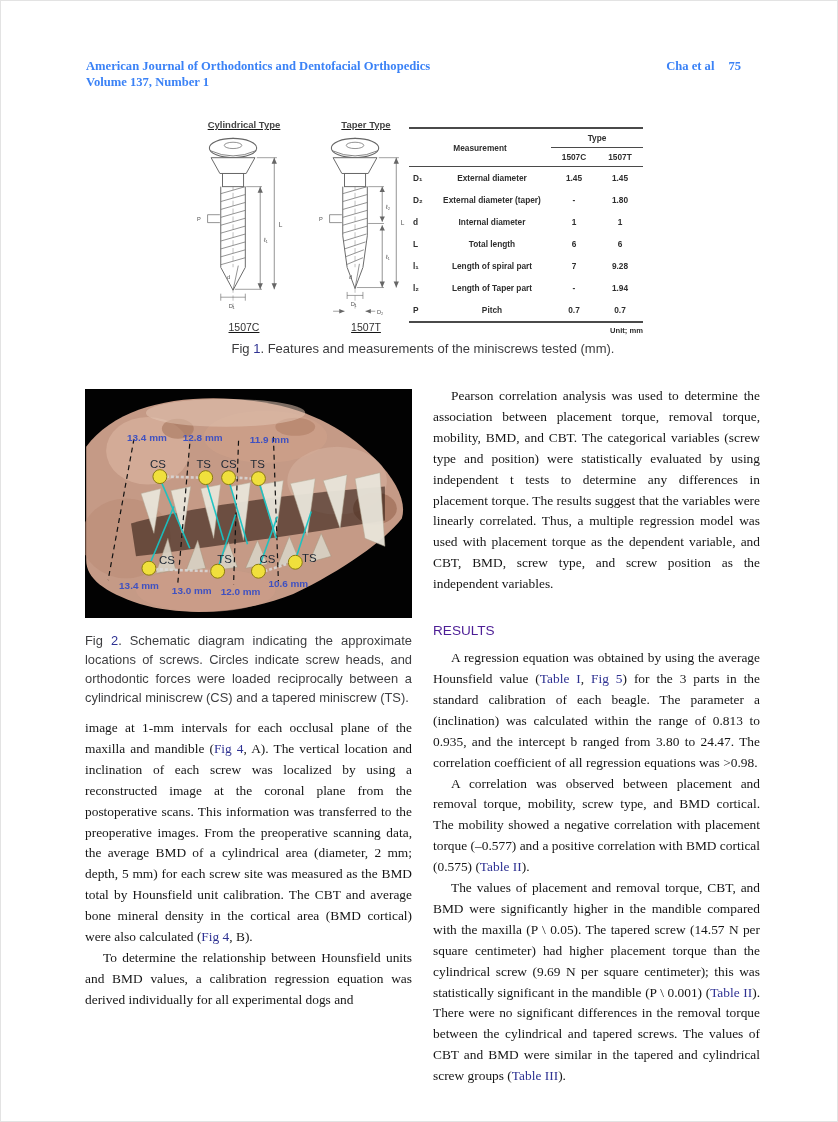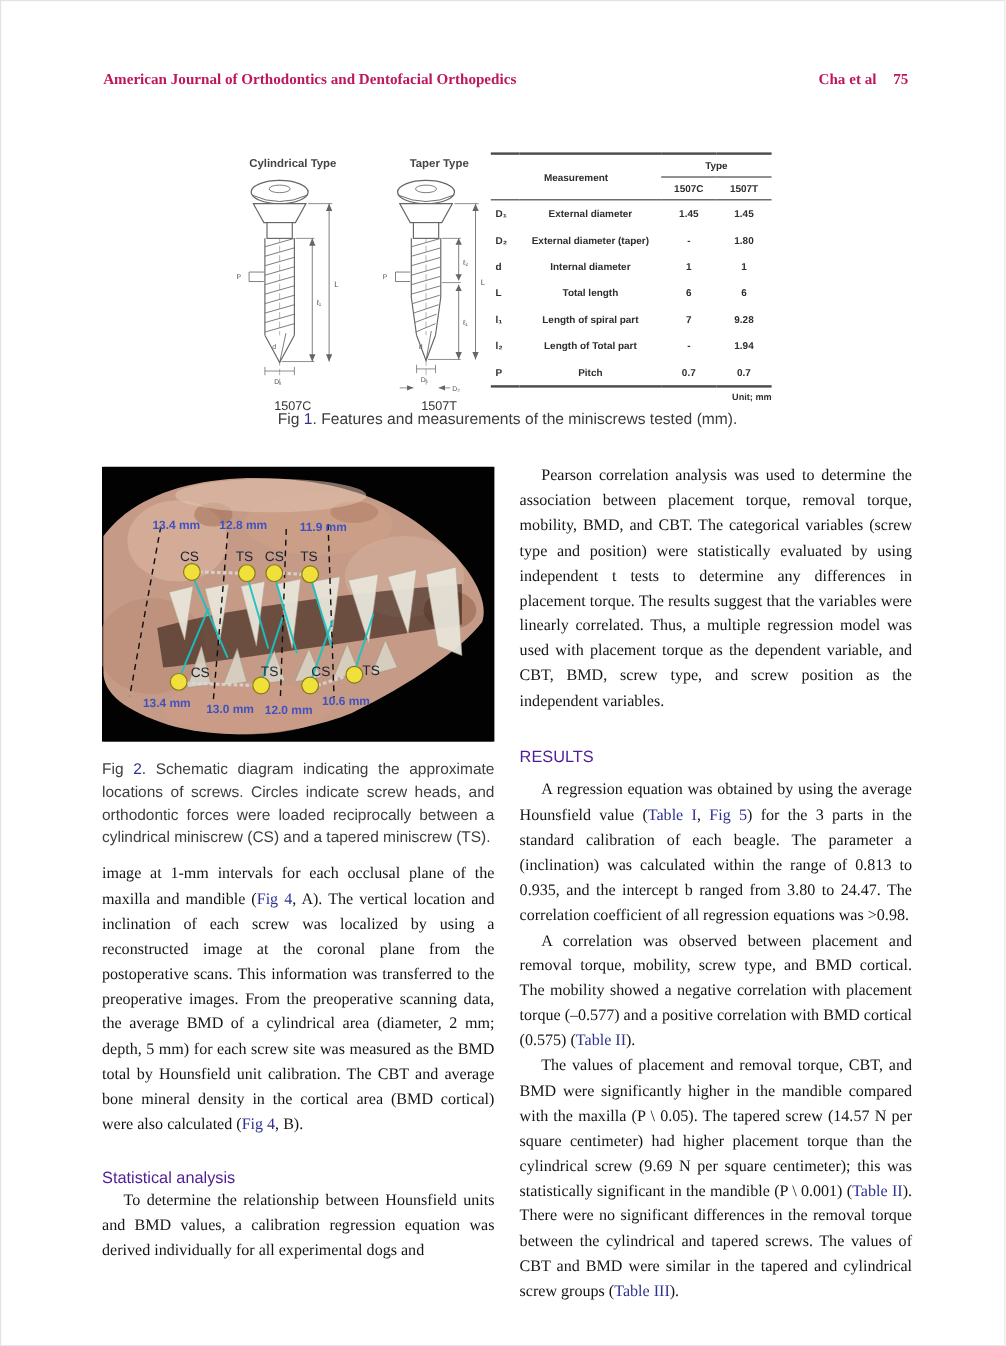--- a/index.html
+++ b/index.html
@@ -5,27 +5,27 @@
   * { margin:0; padding:0; box-sizing:border-box; }
   html,body { background:#ffffff; }
   .page {
     position:relative; width:838px; height:1122px; background:#ffffff;
     border:1px solid #e3e3e3; overflow:hidden;
     font-family:"Liberation Serif", serif; color:#151515;
   }
 
   
   .runhead { position:absolute; top:57px; left:85px; right:80px;
-    font:700 12.6px/16px "Liberation Serif", serif; color:#be185d; }
-  .runhead .right { position:absolute; right:0; top:0; }
+    font:700 12.6px/16px "Liberation Serif", serif; color:#3b82f6; }
+  .runhead .right { position:absolute; right:16px; top:0; }
   .runhead .pagenum { margin-left:14px; }
 
   
   .fig1 { position:absolute; left:185px; top:118px; width:460px; height:214px; }
-  .screw-col { position:absolute; top:12px; width:112px; text-align:center; }
+  .screw-col { position:absolute; top:0; width:112px; text-align:center;text-decoration:underline; }
   .screw-col.cyl { left:2px; }
   .screw-col.taper { left:124px;text-align:center; }
   .screw-label { font:700 9.5px/12px "Liberation Sans", sans-serif; color:#454545; }
   .screw-model { font:400 10.5px/12px "Liberation Sans", sans-serif; color:#333; margin-top:1px; }
   .screw-svg { display:block; margin:3px auto 0 auto; }
 
   .mtable-wrap { position:absolute; left:223px; top:8px; width:234px;
     font-family:"Liberation Sans", sans-serif; color:#2e2e2e; }
   table.mtable { width:100%; border-collapse:collapse; border-top:2px solid #4a4a4a; }
   table.mtable th, table.mtable td { font:700 8.3px/10px "Liberation Sans", sans-serif; color:#2e2e2e; }
@@ -66,20 +66,21 @@
   .col-right .sec-head { margin-top:27px; }
   .col-right .body-p.after-head { margin-top:9px; }
 </style>
 </head>
 <body>
 
 <div class="page">
 
   <div class="runhead">
     <div>American Journal of Orthodontics and Dentofacial Orthopedics</div>
+    <div>Volume 137, Number 1</div>
     <div class="right"><span>Cha et al</span><span class="pagenum">75</span></div>
   </div>
 
   <div class="fig1">
 
     <div class="screw-col cyl">
       <div class="screw-label">Cylindrical Type</div>
       <svg class="screw-svg" width="104" height="186" viewBox="0 0 115 212">
         <line x1="45" y1="4" x2="45" y2="200" stroke="#9a9a9a" stroke-width="0.7" stroke-dasharray="6 3"></line>
         <ellipse cx="45" cy="16" rx="27" ry="11" fill="#fff" stroke="#666" stroke-width="1.2"></ellipse>
@@ -214,21 +215,21 @@
               <td>6</td>
             </tr>
         <tr>
               <td class="sym">l₁</td>
               <td class="name">Length of spiral part</td>
               <td>7</td>
               <td>9.28</td>
             </tr>
         <tr>
               <td class="sym">l₂</td>
-              <td class="name">Length of  Total part</td>
+              <td class="name">Length of  Taper part</td>
               <td>-</td>
               <td>1.94</td>
             </tr>
         <tr class="last">
               <td class="sym">P</td>
               <td class="name">Pitch</td>
               <td>0.7</td>
               <td>0.7</td>
             </tr>
       </tbody>
@@ -331,21 +332,20 @@
         <text x="106" y="206">13.0 mm</text>
         <text x="155" y="207">12.0 mm</text>
         <text x="203" y="199">10.6 mm</text>
       </g>
     </svg>
 
     <div class="fig-caption"><span>Fig </span><span class="xlink">2</span><span>. Schematic diagram indicating the approximate locations of screws. Circles indicate screw heads, and orthodontic forces were loaded reciprocally between a cylindrical miniscrew (CS) and a tapered miniscrew (TS).</span></div>
 
     <p class="body-p cont"><span>image at 1-mm intervals for each occlusal plane of the maxilla and mandible (</span><span class="xlink">Fig 4</span><span>, A). The vertical location and inclination of each screw was localized by using a reconstructed image at the coronal plane from the postoperative scans. This information was transferred to the preoperative images. From the preoperative scanning data, the average BMD of a cylindrical area (diameter, 2 mm; depth, 5 mm) for each screw site was measured as the BMD total by Hounsfield unit calibration. The CBT and average bone mineral density in the cortical area (BMD cortical) were also calculated (</span><span class="xlink">Fig 4</span><span>, B).</span></p>
 
-    <div class="sec-head">Statistical analysis</div>
 
     <p class="body-p indent after-head"><span>To determine the relationship between Hounsfield units and BMD values, a calibration regression equation was derived individually for all experimental dogs and</span></p>
   </div>
 
   <div class="col col-right">
     <p class="body-p indent"><span>Pearson correlation analysis was used to determine the association between placement torque, removal torque, mobility, BMD, and CBT. The categorical variables (screw type and position) were statistically evaluated by using independent t tests to determine any differences in placement torque. The results suggest that the variables were linearly correlated. Thus, a multiple regression model was used with placement torque as the dependent variable, and CBT, BMD, screw type, and screw position as the independent variables.</span></p>
     <div class="sec-head">RESULTS</div>
     <p class="body-p indent after-head"><span>A regression equation was obtained by using the average Hounsfield value (</span><span class="xlink">Table I</span><span>, </span><span class="xlink">Fig 5</span><span>) for the 3 parts in the standard calibration of each beagle. The parameter a (inclination) was calculated within the range of 0.813 to 0.935, and the intercept b ranged from 3.80 to 24.47. The correlation coefficient of all regression equations was &gt;0.98.</span></p>
     <p class="body-p indent"><span>A correlation was observed between placement and removal torque, mobility, screw type, and BMD cortical. The mobility showed a negative correlation with placement torque (–0.577) and a positive correlation with BMD cortical (0.575) (</span><span class="xlink">Table II</span><span>).</span></p>
     <p class="body-p indent"><span>The values of placement and removal torque, CBT, and BMD were significantly higher in the mandible compared with the maxilla (P \ 0.05). The tapered screw (14.57 N per square centimeter) had higher placement torque than the cylindrical screw (9.69 N per square centimeter); this was statistically significant in the mandible (P \ 0.001) (</span><span class="xlink">Table II</span><span>). There were no significant differences in the removal torque between the cylindrical and tapered screws. The values of CBT and BMD were similar in the tapered and cylindrical screw groups (</span><span class="xlink">Table III</span><span>).</span></p>

